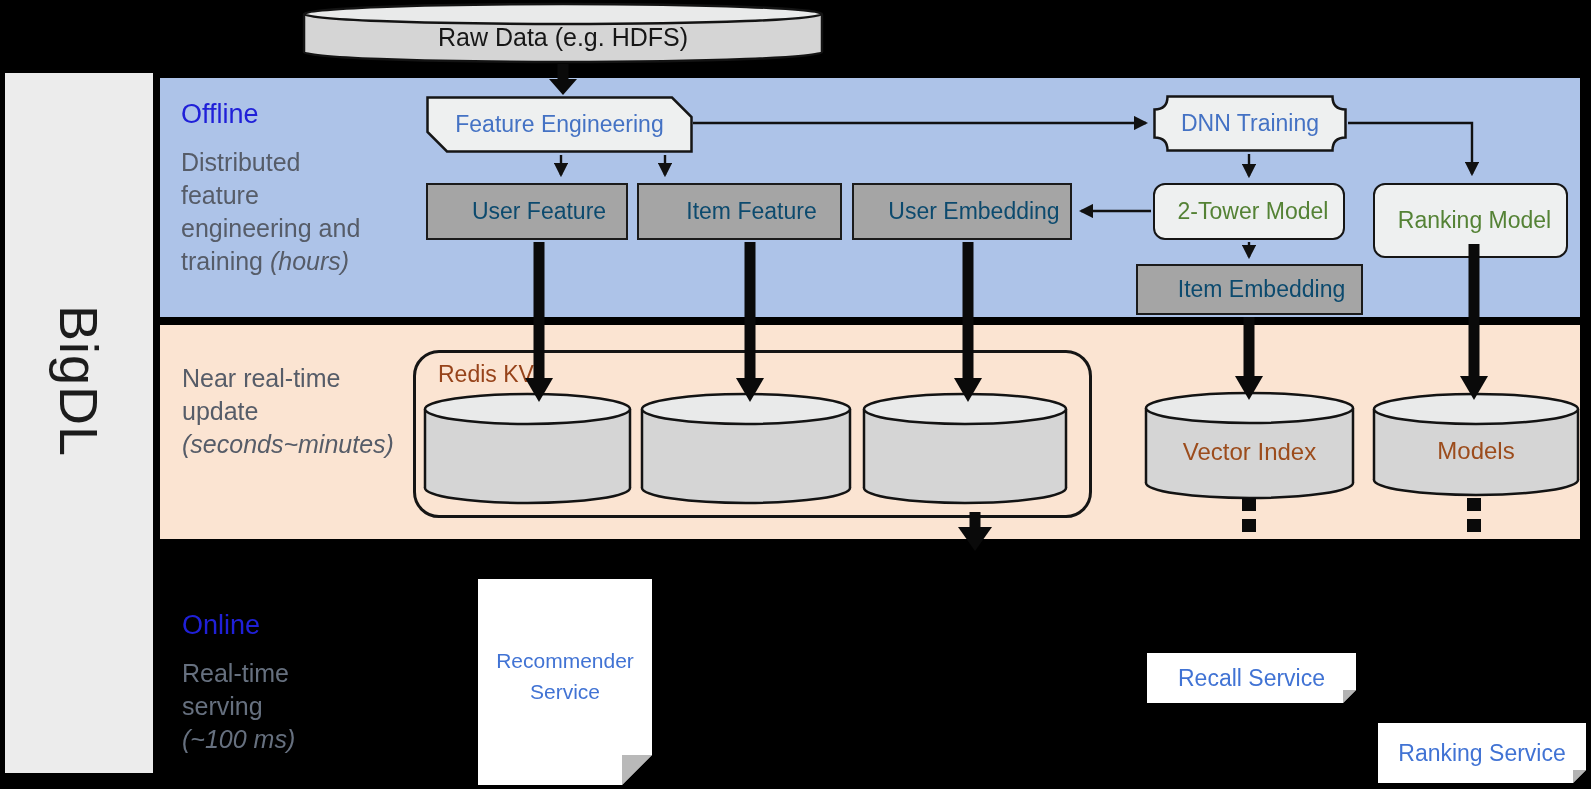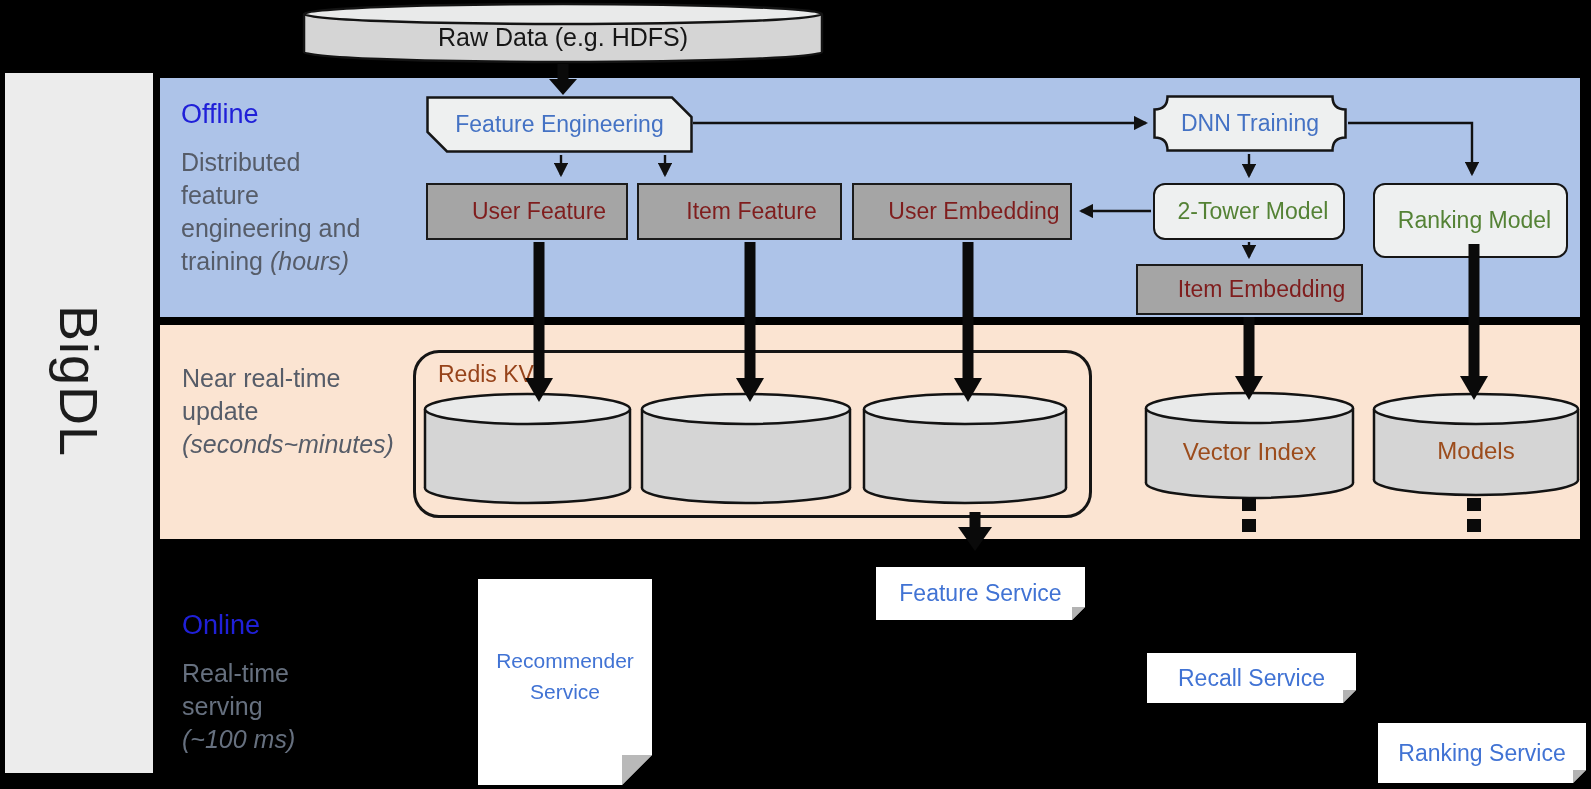--- a/index.html
+++ b/index.html
@@ -19,21 +19,21 @@
   
   .section-label{position:absolute;z-index:4;}
   .sec-title{font-size:27px;color:#2020d8;margin-bottom:16px;}
   .sec-desc{font-size:25px;line-height:33px;color:#565c68;}
   .online .sec-desc{color:#66707f;}
   .it{font-style:italic;}
 
   
   .node{position:absolute;box-sizing:border-box;display:flex;align-items:center;justify-content:center;
         text-align:center;z-index:3;}
-  .gray{background:#a5a5a5;border:2.5px solid #1b1b1b;color:#7f1d1d;font-size:23px;padding-left:24px;}
+  .gray{background:#a5a5a5;border:2.5px solid #1b1b1b;color:#0c4a6e;font-size:23px;padding-left:24px;}
   .rounded{background:#eef0f0;border:2.5px solid #151515;border-radius:12px;font-size:23px;padding-left:8px;}
   .shaped{font-size:23px;}
   .shaped svg{position:absolute;inset:0;}
   .shaped span{position:relative;}
   .blue-text{color:#4472c4;}
   .green-text{color:#548235;}
 
   
   .cyl{display:block;}
   .cyl svg{display:block;position:absolute;inset:0;}
@@ -201,24 +201,20 @@
       <line class="cyl-side" x1="206" y1="17" x2="206" y2="88"></line>
       <ellipse class="cyl-top" cx="104" cy="17" rx="102" ry="15"></ellipse>
     </svg>
     <span class="cyl-label">Models</span>
   </div>
 
   <div class="node svc doc" style="left:478px;top:579px;width:174px;height:206px;">
     <span class="doc-text">Recommender Service</span>
     <span class="fold"></span>
   </div>
-  <div class="node svc" style="left:876px;top:567px;width:209px;height:53px;">
-    <span>Feature Service</span>
-    <span class="fold"></span>
-  </div>
   <div class="node svc" style="left:1147px;top:653px;width:209px;height:50px;">
     <span>Recall Service</span>
     <span class="fold"></span>
   </div>
   <div class="node svc" style="left:1378px;top:723px;width:208px;height:60px;">
     <span>Ranking Service</span>
     <span class="fold"></span>
   </div>
 
   <svg class="overlay" width="1591" height="789" viewBox="0 0 1591 789">

